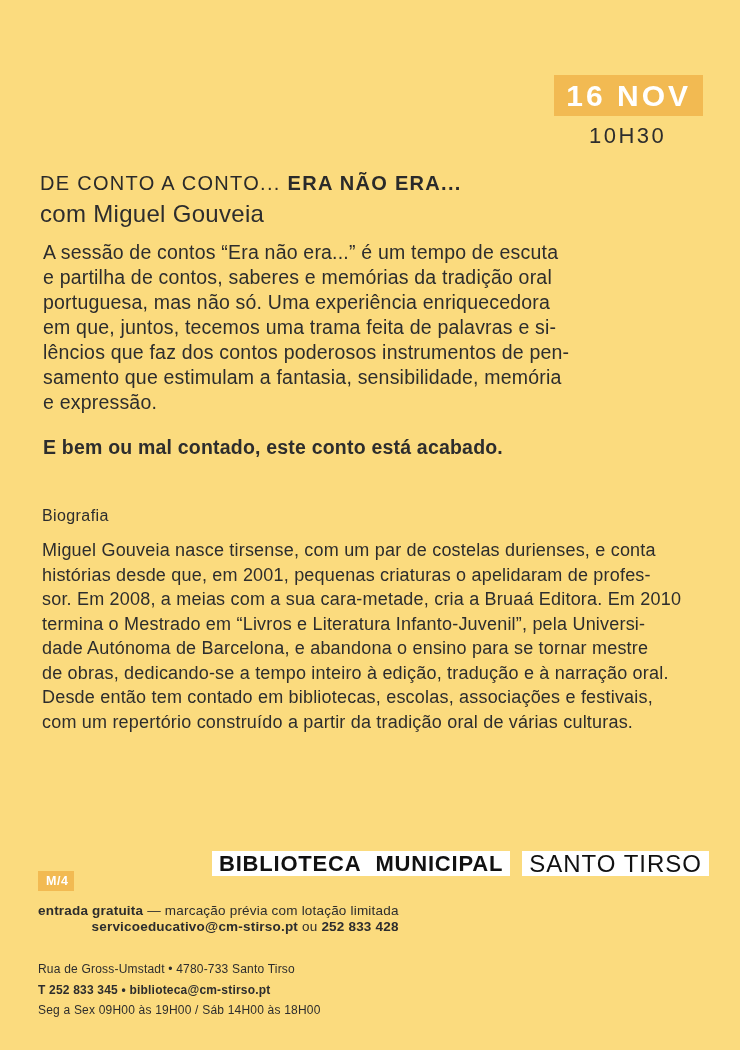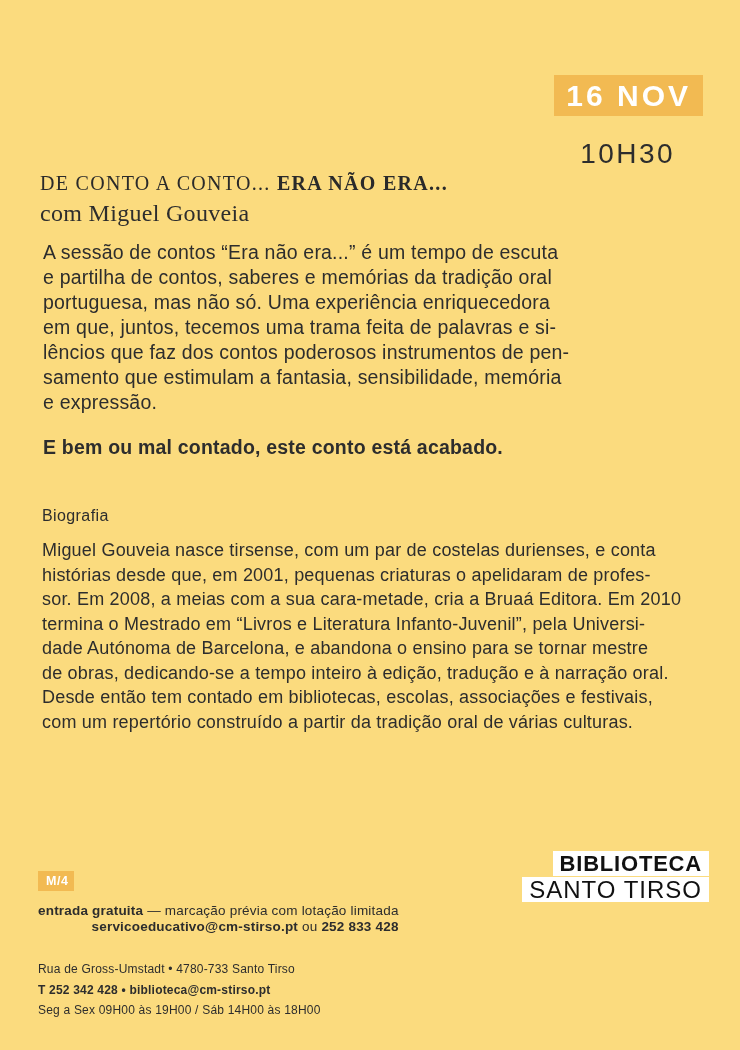--- a/index.html
+++ b/index.html
@@ -20,29 +20,29 @@
     display:inline-block;
     background:#F2BA52;
     color:#FFFFFF;
     font-weight:bold;
     font-size:30px;
     letter-spacing:3px;
     line-height:41px;
     padding:0 12px;
   }
   .date-time {
-    margin-top:22px;
-    font-size:28px;
+    margin-top:7px;
+    font-size:22px;
     letter-spacing:2.5px;
     color:#2D2D2D;
     padding-right:2px;
   }
 
   
-  .title-block { position:absolute; left:40px; top:172px;font-family:Liberation Serif, serif; }
+  .title-block { position:absolute; left:40px; top:172px; }
   .title-line { font-size:20px; letter-spacing:1.3px; font-weight:normal; color:#2A2A2A; }
   .subtitle { margin-top:5px; font-size:24px; letter-spacing:0.3px; }
 
   
   .description {
     position:absolute; left:43px; top:240px;
     font-size:19.5px; line-height:25px; letter-spacing:0.2px;
   }
   .closing {
     position:absolute; left:43px; top:436px;
@@ -66,32 +66,32 @@
     font-size:12.5px;
     letter-spacing:0.5px;
     padding:2px 6px 2px 8px;
     margin-bottom:12px;
   }
   .adm-line { letter-spacing:0.2px;text-align:right; }
 
   
   .logo {
     position:absolute; top:851px; right:31px;
-    display:flex; flex-direction:column; align-items:flex-end;
+    display:flex; flex-direction:row; align-items:flex-end;
   }
   .logo-line {
     background:#FFFFFF;
     color:#111111;
     height:25px;
     line-height:25px;
     padding:0 7px;
     margin-bottom:0.5px;
   }
   .logo-line.heavy { font-weight:800; font-size:22px; letter-spacing:0.8px; }
-  .logo-line.light { font-weight:300; font-size:24px; letter-spacing:1px; }
+  .logo-line.light { font-weight:300; font-size:24px; letter-spacing:1px;margin-left:12px; }
 
   
   .footer { position:absolute; left:38px; top:959px; font-size:12px; line-height:20.5px; letter-spacing:0.2px; }
 </style>
 </head>
 <body>
 
 <div>
 
   <div class="date-block">
@@ -136,22 +136,23 @@
     </div>
     <div class="adm-line">
       <span class="bold">servicoeducativo@cm-stirso.pt</span>
       <span>ou</span>
       <span class="bold">252 833 428</span>
     </div>
   </div>
 
   <div class="logo">
     <div class="logo-line heavy">BIBLIOTECA</div>
+    <div class="logo-line heavy">MUNICIPAL</div>
     <div class="logo-line light">SANTO TIRSO</div>
   </div>
 
   <div class="footer">
     <div>Rua de Gross-Umstadt • 4780-733 Santo Tirso</div>
-    <div class="bold">T 252 342 428 • biblioteca@cm-stirso.pt</div>
+    <div class="bold">T 252 833 345 • biblioteca@cm-stirso.pt</div>
     <div>Seg a Sex 09H00 às 19H00 / Sáb 14H00 às 18H00</div>
   </div>
 
 </div>
 
 </body></html>

